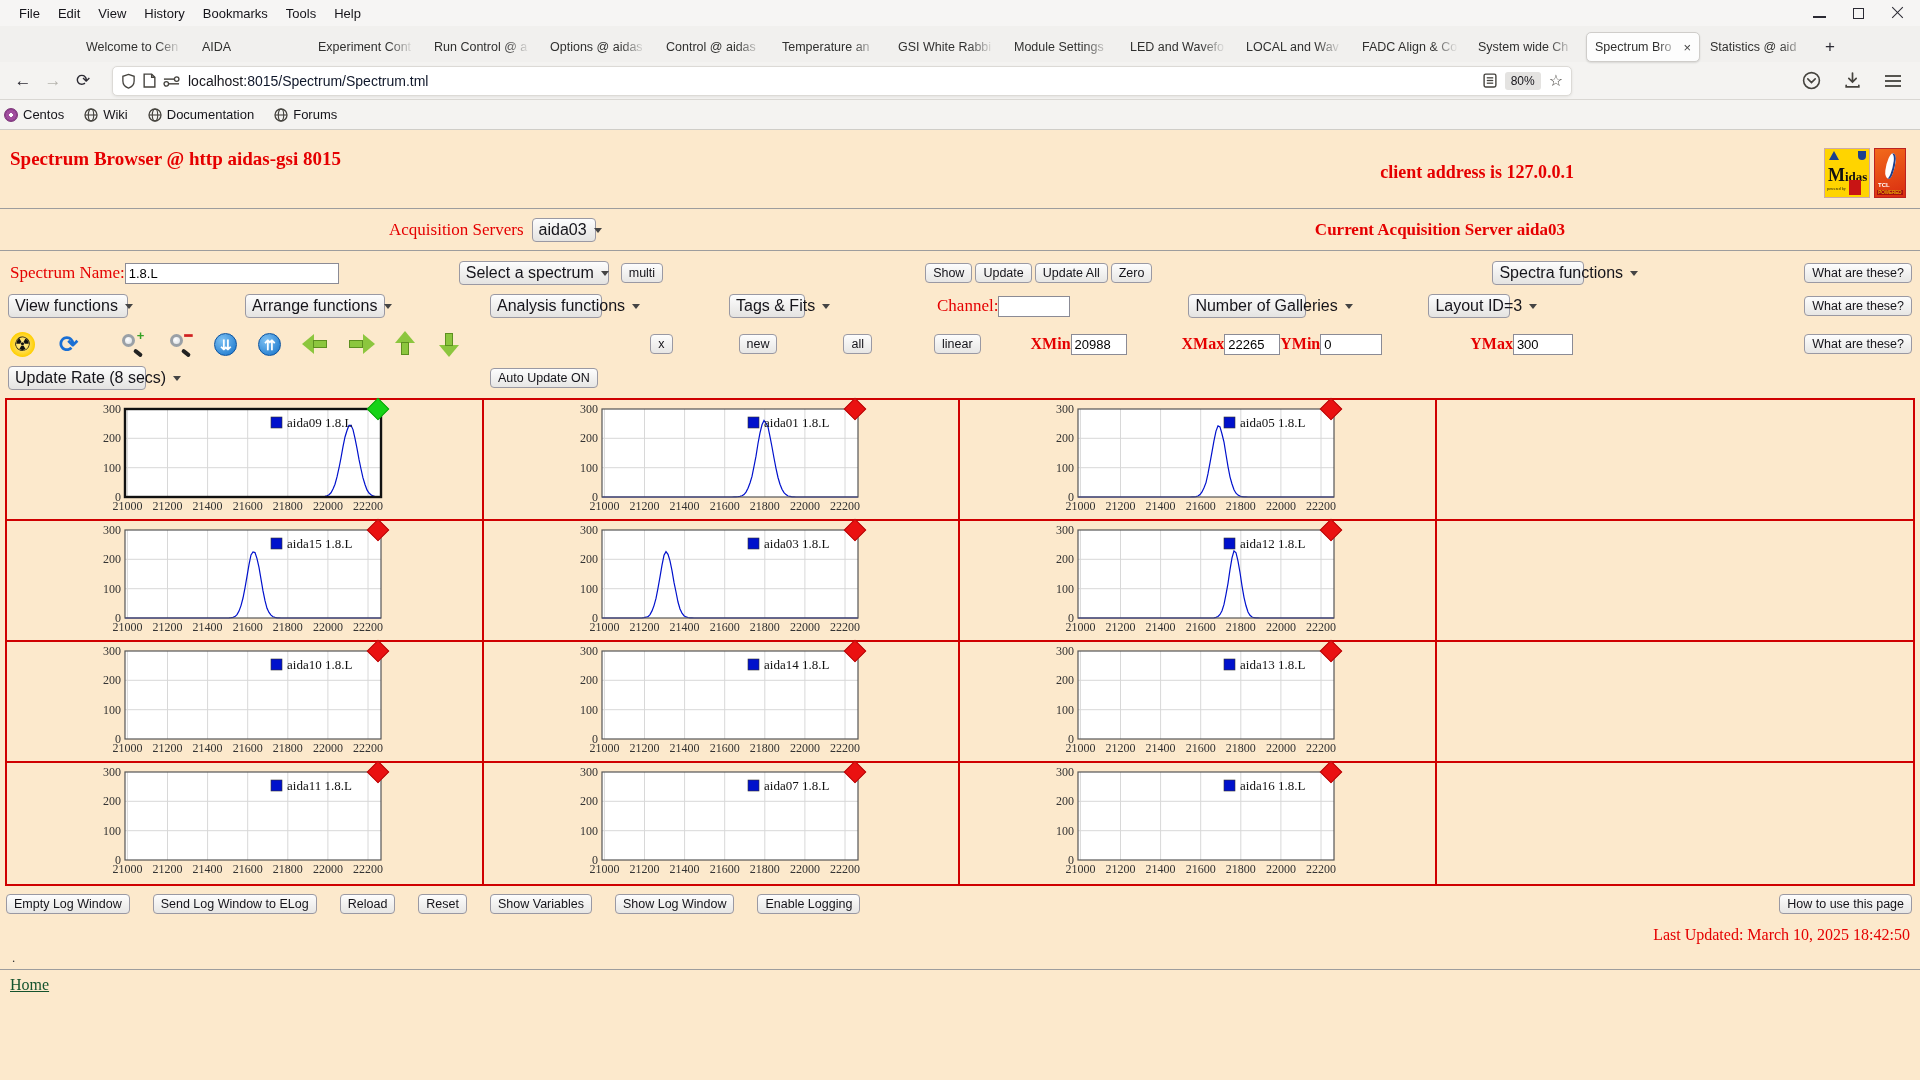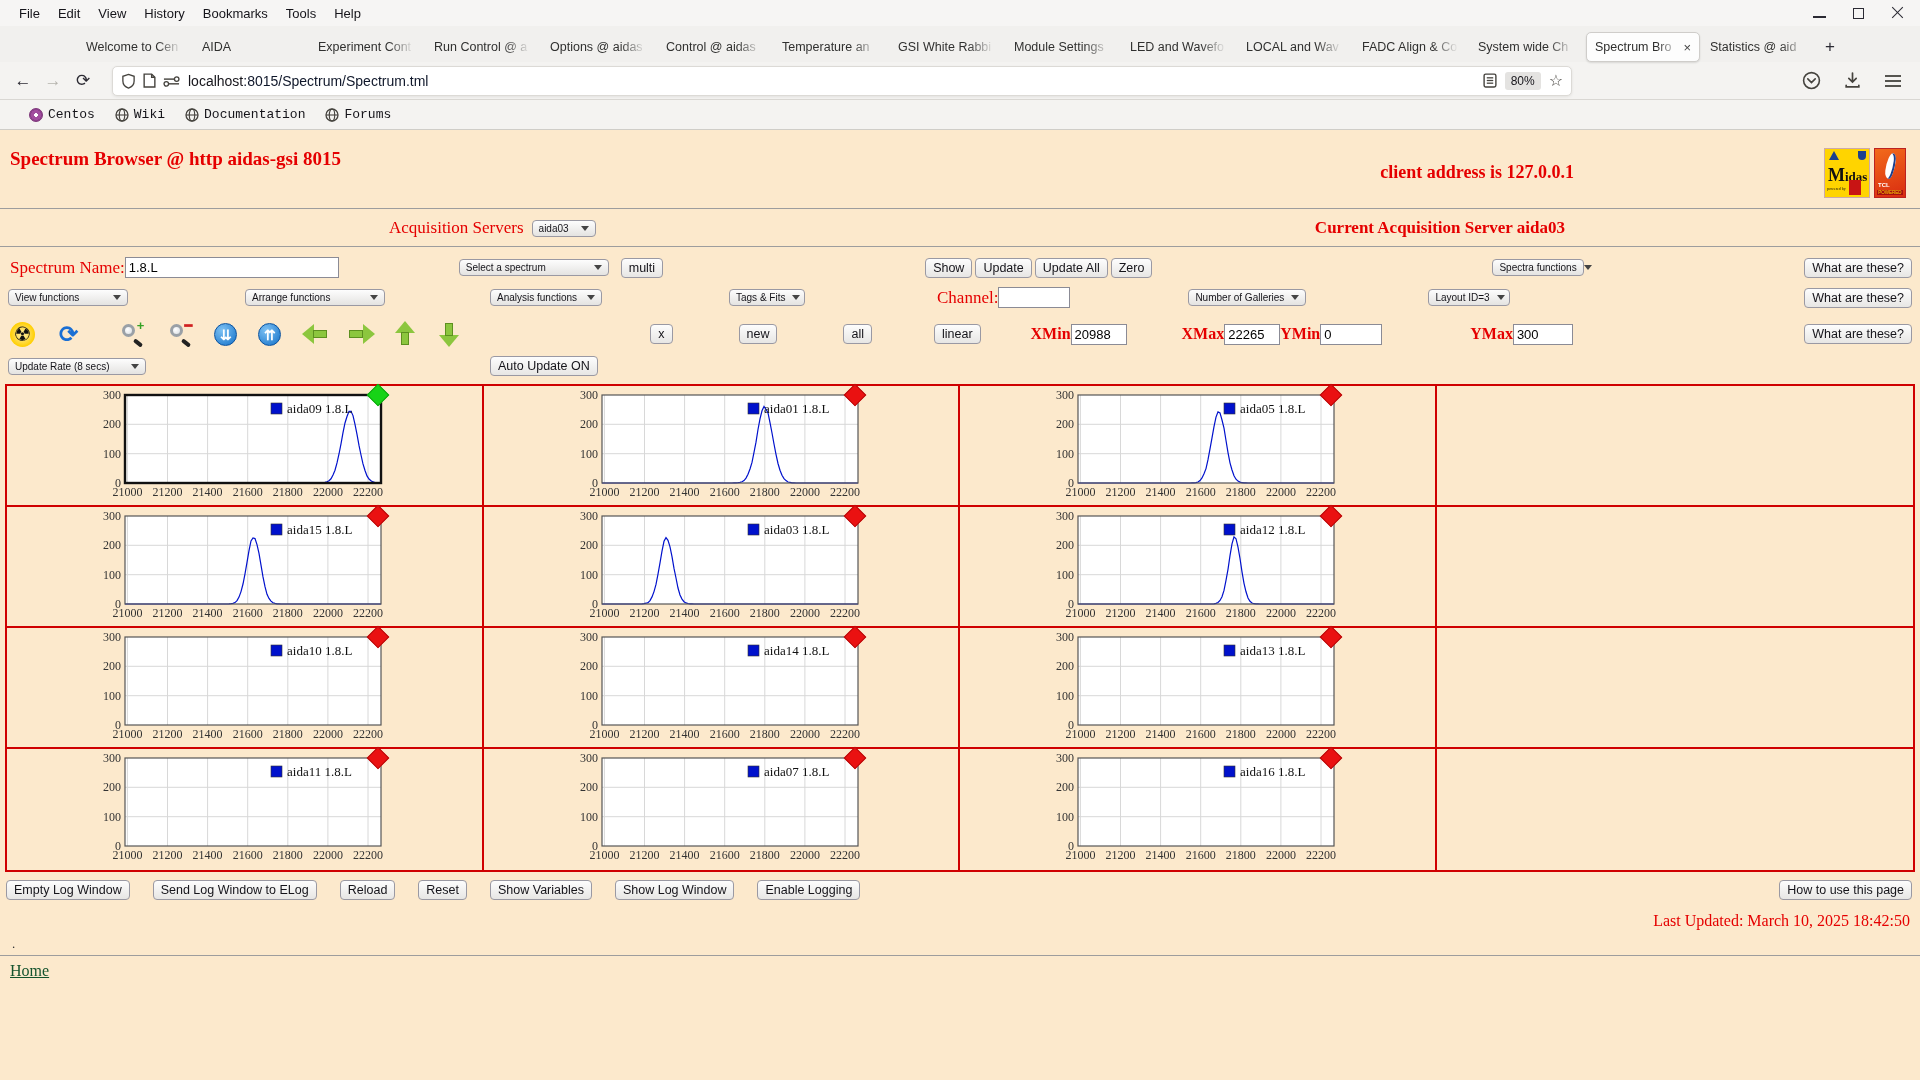--- a/index.html
+++ b/index.html
@@ -30,21 +30,21 @@
   .nav-icon.disabled { color:#b5b3ad; }
   .urlbar { flex:0 0 1460px; height:30px; margin-left:14px; background:#fff; border:1px solid #dcdad6; border-radius:5px; display:flex; align-items:center; padding:0 8px; box-shadow:0 1px 3px rgba(0,0,0,.08); }
   .urlbar svg { flex:none; }
   .url-text { font-size:14px; color:#15141a; margin-left:8px; flex:1; white-space:nowrap; overflow:hidden; }
   .url-text .url-dim { color:#0f172a; }
   .zoom-badge { background:#e4e3e1; border-radius:3px; font-size:12px; padding:2px 6px; color:#15141a; margin:0 8px; }
   .star-icon { font-size:16px; color:#45433e; }
   .reader-icon { margin-left:6px; }
   .after-url { display:flex; align-items:center; gap:22px; margin-left:auto; padding-right:10px; }
 
-  .bookmarksbar { height:30px; background:#f4f3f1; display:flex; align-items:center; padding-left:29px; gap:20px; border-bottom:1px solid #cfcdc8;font-family:Liberation Mono, monospace; }
+  .bookmarksbar { height:30px; background:#f4f3f1; display:flex; align-items:center; padding-left:4px; gap:20px; border-bottom:1px solid #cfcdc8; }
   .bookmark { display:flex; align-items:center; gap:5px; font-size:13px; color:#15141a; }
   .bm-centos { width:14px; height:14px; border-radius:50%; background:radial-gradient(circle at 50% 50%, #fff 0 2px, #a14d9e 2px 5px, #8e3f8e 5px); border:1px solid #7d3579; }
 
   
   .page { background:#fce9cc; }
   .serif { font-family:"Liberation Serif", serif; }
   .red { color:#e50000; }
   .page-header { display:flex; align-items:flex-start; padding:18px 8px 6px 10px; }
   .page-title { font-size:19px; font-weight:bold; }
   .client-addr { font-size:18px; font-weight:bold; margin-left:auto; margin-right:250px; margin-top:14px; }
@@ -69,21 +69,21 @@
   .acq-current { font-size:17px; font-weight:bold; margin-left:auto; margin-right:355px; }
 
   .row-spec { padding:6px 0 4px 0; }
   .spec-label { font-size:17px; margin-left:10px; }
   .row-func { padding:5px 0 4px 0; }
   .row-tools { padding:6px 0 2px 0; height:40px; }
   .row-update { padding:4px 0 6px 0; }
 
   
   .btn { font-size:12.5px; color:#15141a; background:linear-gradient(#fdfdfd,#e7e6e4); border:1px solid #9a99a3; border-radius:4px; padding:2px 7px; white-space:nowrap; }
-  .select { display:inline-flex; align-items:center; justify-content:space-between; font-size:10px; color:#15141a; background:linear-gradient(#fdfdfd,#e4e3e1); border:1px solid #9a99a3; border-radius:4px; padding:2px 6px; white-space:nowrap; }
+  .select { display:inline-flex; align-items:center; justify-content:space-between; font-size:16px; color:#15141a; background:linear-gradient(#fdfdfd,#e4e3e1); border:1px solid #9a99a3; border-radius:4px; padding:2px 6px; white-space:nowrap; }
   .caret { width:0; height:0; border-left:4px solid transparent; border-right:4px solid transparent; border-top:5px solid #444; margin-left:7px; }
   .tfield { font-family:"Liberation Sans",sans-serif; font-size:13px; border:1px solid #8b8b95; background:#fff; height:21px; padding:0 3px; }
 
   
   .ticon { display:inline-flex; align-items:center; justify-content:center; }
   .radiation { width:25px; height:25px; border-radius:50%; background:radial-gradient(circle,#ffe680 0 20%,#ffcf00 70%); color:#111; font-size:20px; line-height:25px; }
   .refresh { color:#1a6fd4; font-size:23px; font-weight:bold; }
   .mag { position:relative; width:26px; height:26px; }
   .mag .lens { position:absolute; top:3px; left:2px; width:13px; height:13px; border:3px solid #9aa0a6; border-radius:50%; background:radial-gradient(circle at 35% 35%,#fff,#d8dde2); }
   .mag .handle { position:absolute; bottom:2px; right:3px; width:10px; height:4px; background:#222; transform:rotate(38deg); border-radius:2px; }

